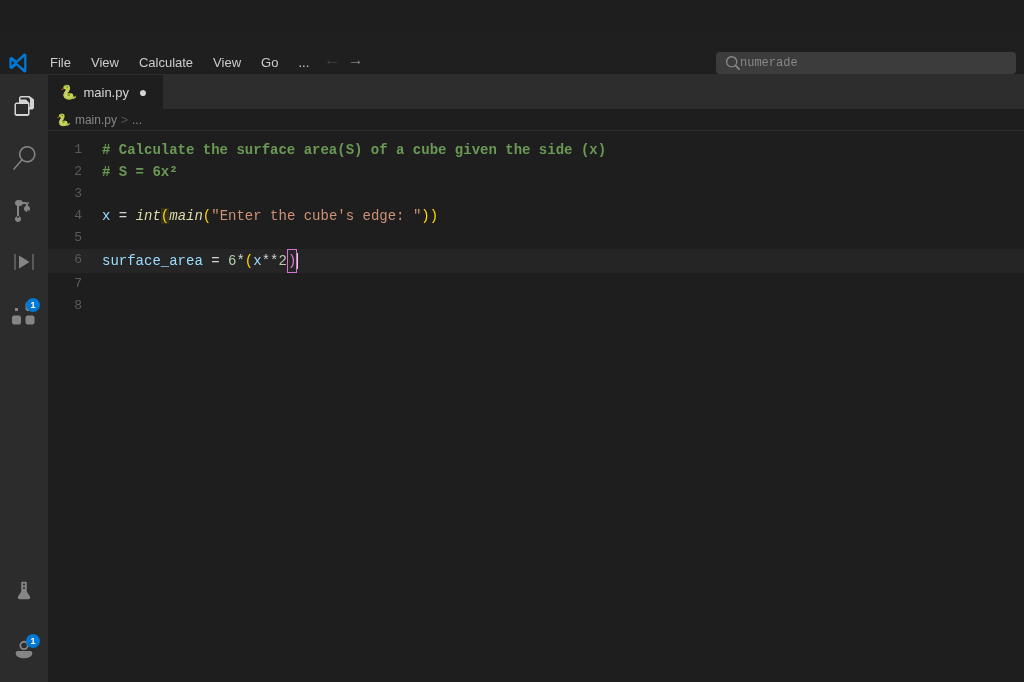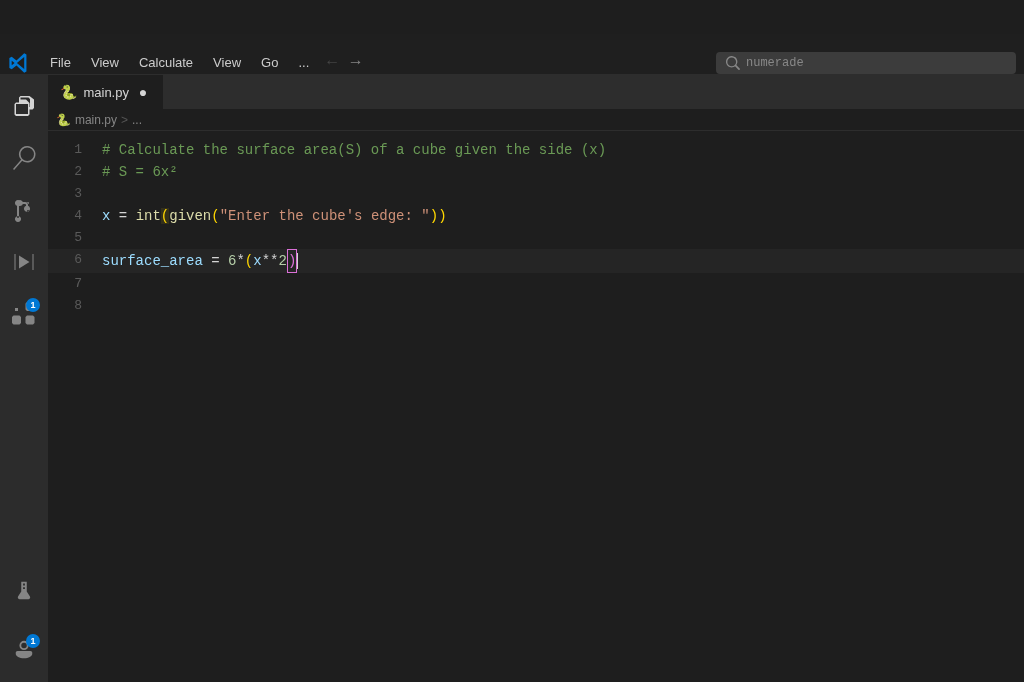--- a/index.html
+++ b/index.html
@@ -44,21 +44,20 @@
       white-space: nowrap;
     }
 
     .search-bar {
       margin-left: auto;
       background: #3c3c3c;
       border-radius: 4px;
       display: flex;
       align-items: center;
       padding: 4px 10px;
-      gap: 6px;
       min-width: 300px;
     }
 
     .search-bar input {
       background: transparent;
       border: none;
       outline: none;
       color: #ccc;
       font-family: inherit;
       font-size: 12px;
@@ -244,22 +243,22 @@
     }
 
     .line-content {
       flex: 1;
       padding-left: 4px;
       white-space: pre;
       color: #d4d4d4;
     }
 
     
-    .c-comment { color: #6a9955; }
-    .c-function { color: #dcdcaa; }
+    .c-comment { color: #6a9955; font-weight: bold; }
+    .c-function { color: #dcdcaa; font-style: italic; }
     .c-string { color: #ce9178; }
     .c-variable { color: #9cdcfe; }
     .c-number { color: #b5cea8; }
     .c-operator { color: #d4d4d4; }
     .c-paren-open { color: #ffd700; background: rgba(255,215,0,0.1); }
     .c-paren-close { color: #ffd700; }
 
     .cursor-line {
       background: rgba(255,255,255,0.03);
     }
@@ -374,21 +373,21 @@
         <span class="line-content c-comment"># S = 6x²</span>
       </div>
 
       <div class="code-line">
         <span class="line-number">3</span>
         <span class="line-content"></span>
       </div>
 
       <div class="code-line">
         <span class="line-number">4</span>
-        <span class="line-content"><span class="c-variable">x</span><span class="c-operator"> = </span><span class="c-function">int</span><span class="c-paren-open">(</span><span class="c-function">given</span><span style="color:#ffd700;">(</span><span class="c-string">"Enter the cube's edge: "</span><span style="color:#ffd700;">)</span><span class="c-paren-close">)</span></span>
+        <span class="line-content"><span class="c-variable">x</span><span class="c-operator"> = </span><span class="c-function">int</span><span class="c-paren-open">(</span><span class="c-function">main</span><span style="color:#ffd700;">(</span><span class="c-string">"Enter the cube's edge: "</span><span style="color:#ffd700;">)</span><span class="c-paren-close">)</span></span>
       </div>
 
       <div class="code-line">
         <span class="line-number">5</span>
         <span class="line-content"></span>
       </div>
 
       <div class="code-line cursor-line">
         <span class="line-number">6</span>
         <span class="line-content"><span class="c-variable">surface_area</span><span class="c-operator"> = </span><span class="c-number">6</span><span class="c-operator">*</span><span style="color:#ffd700;">(</span><span class="c-variable">x</span><span class="c-operator">**</span><span class="c-number">2</span><span style="color:#da70d6; border:1px solid #da70d6; display:inline-block;">)</span><span style="border-left: 1px solid #d4d4d4; margin-left:0; animation: blink 1s step-end infinite;"></span></span>

